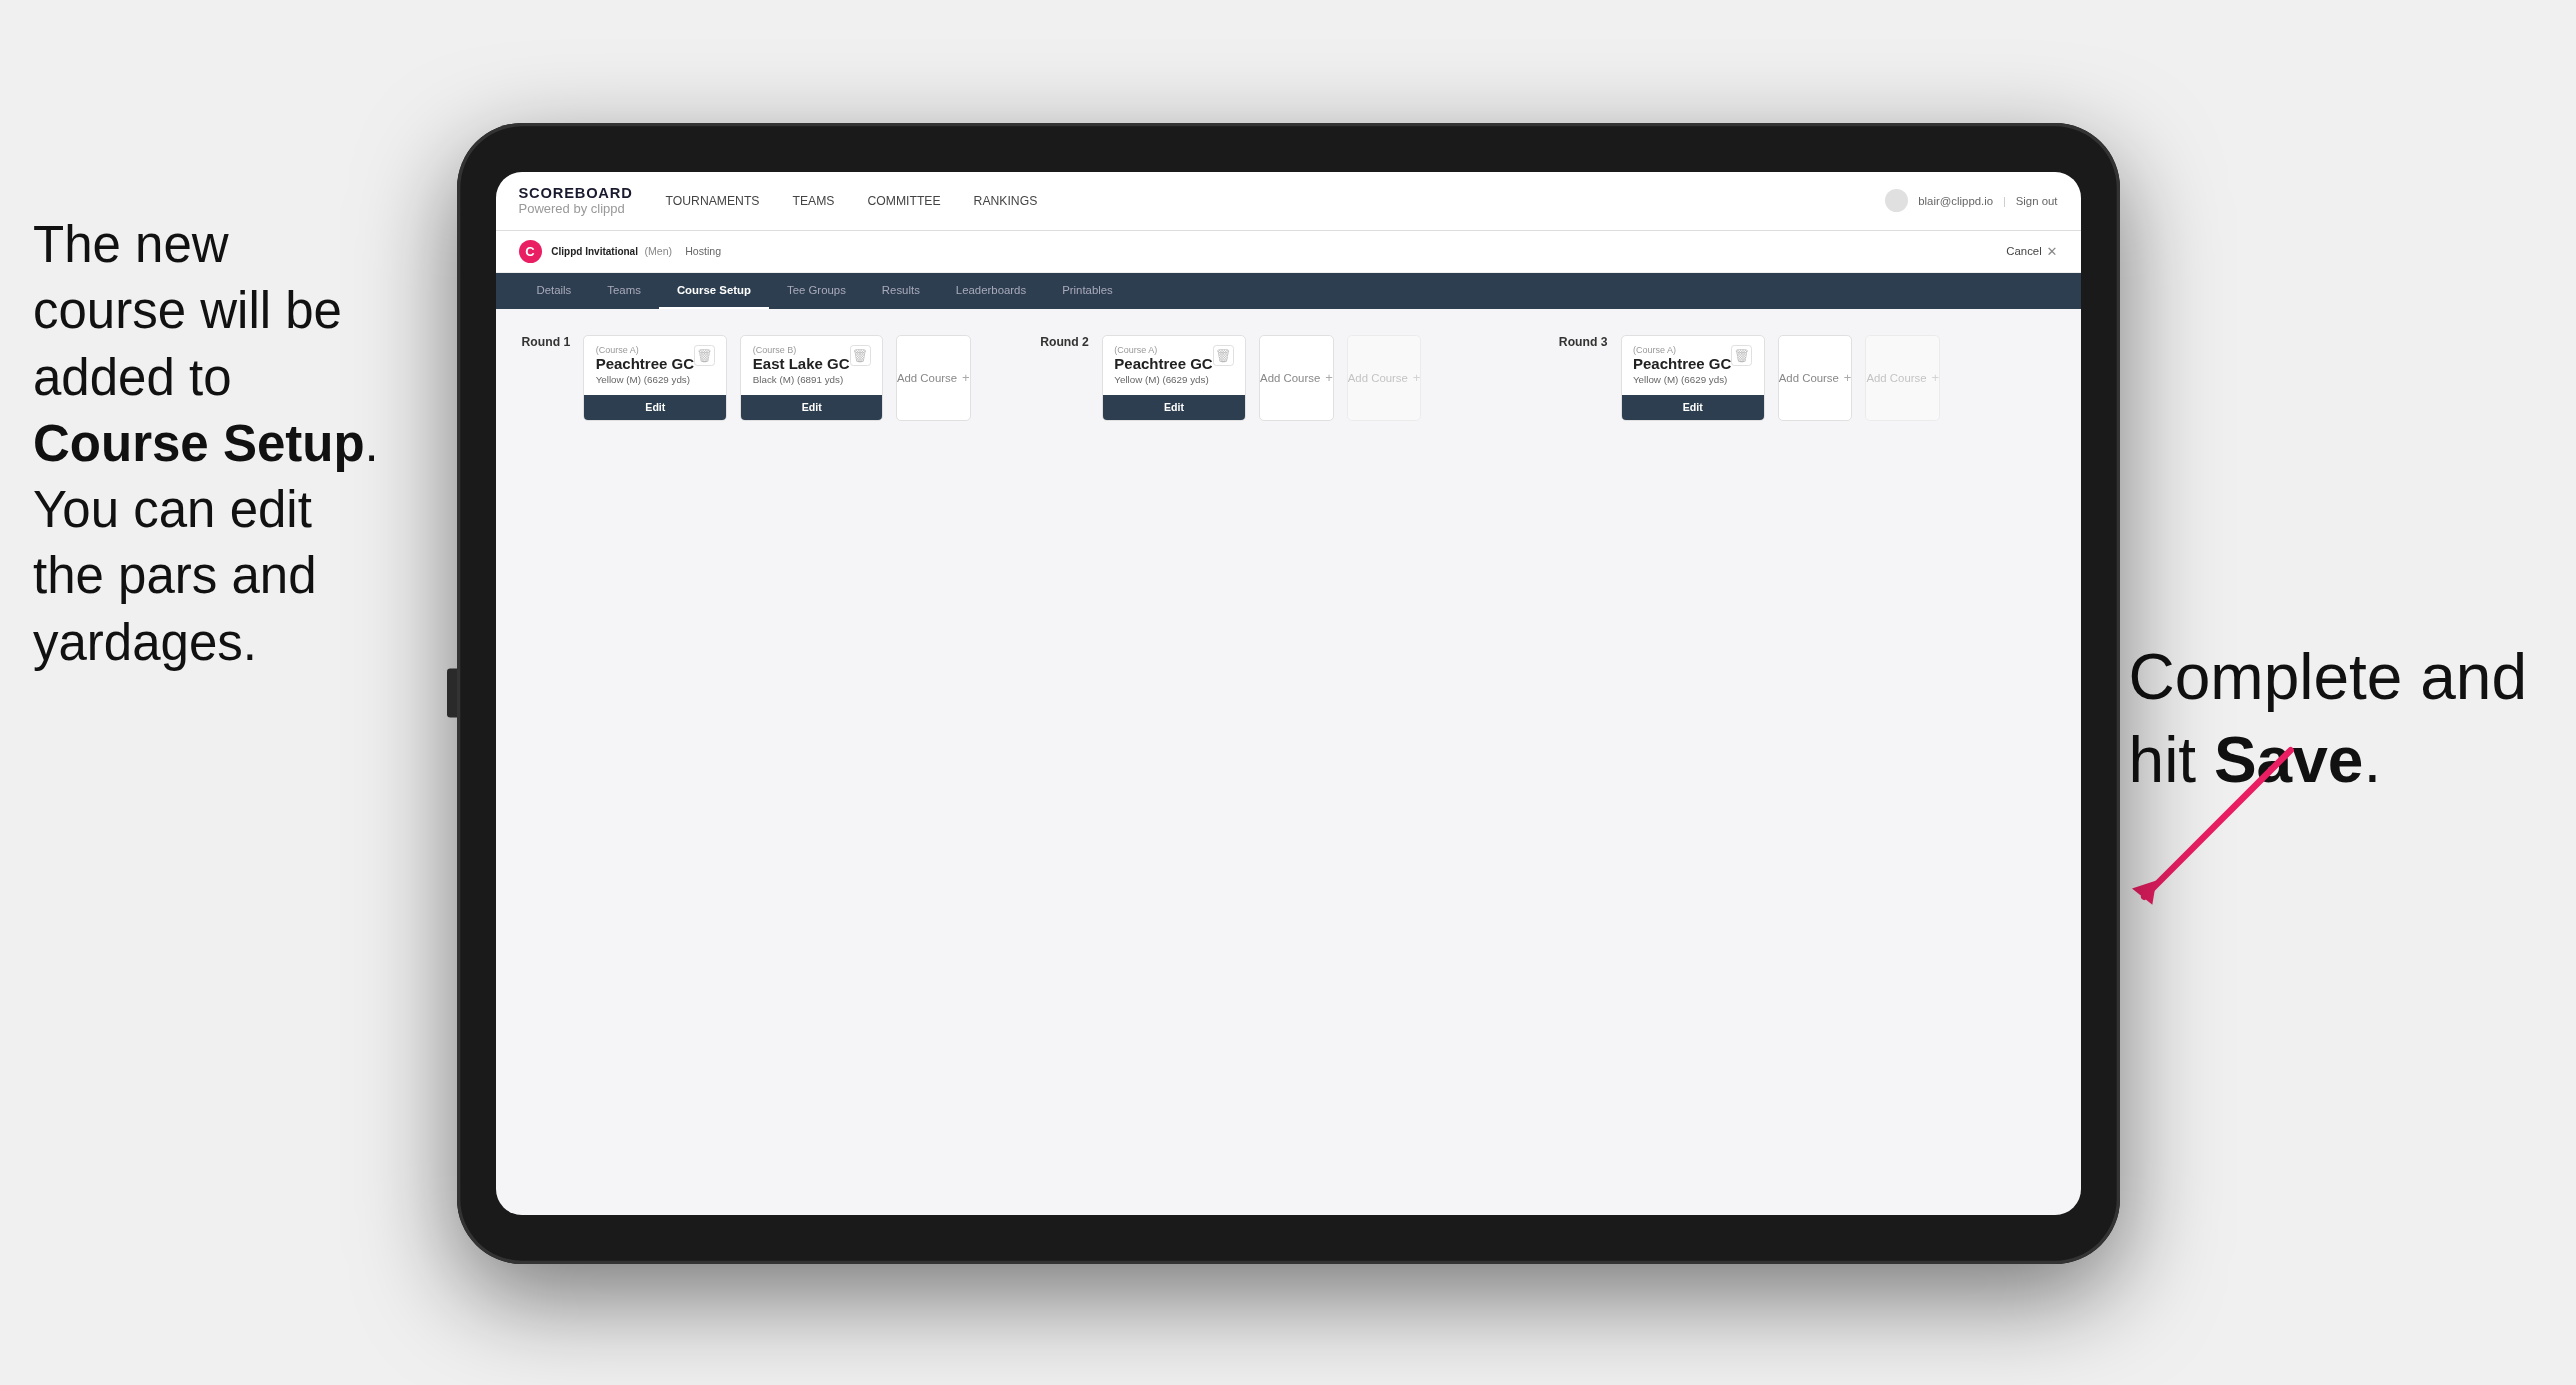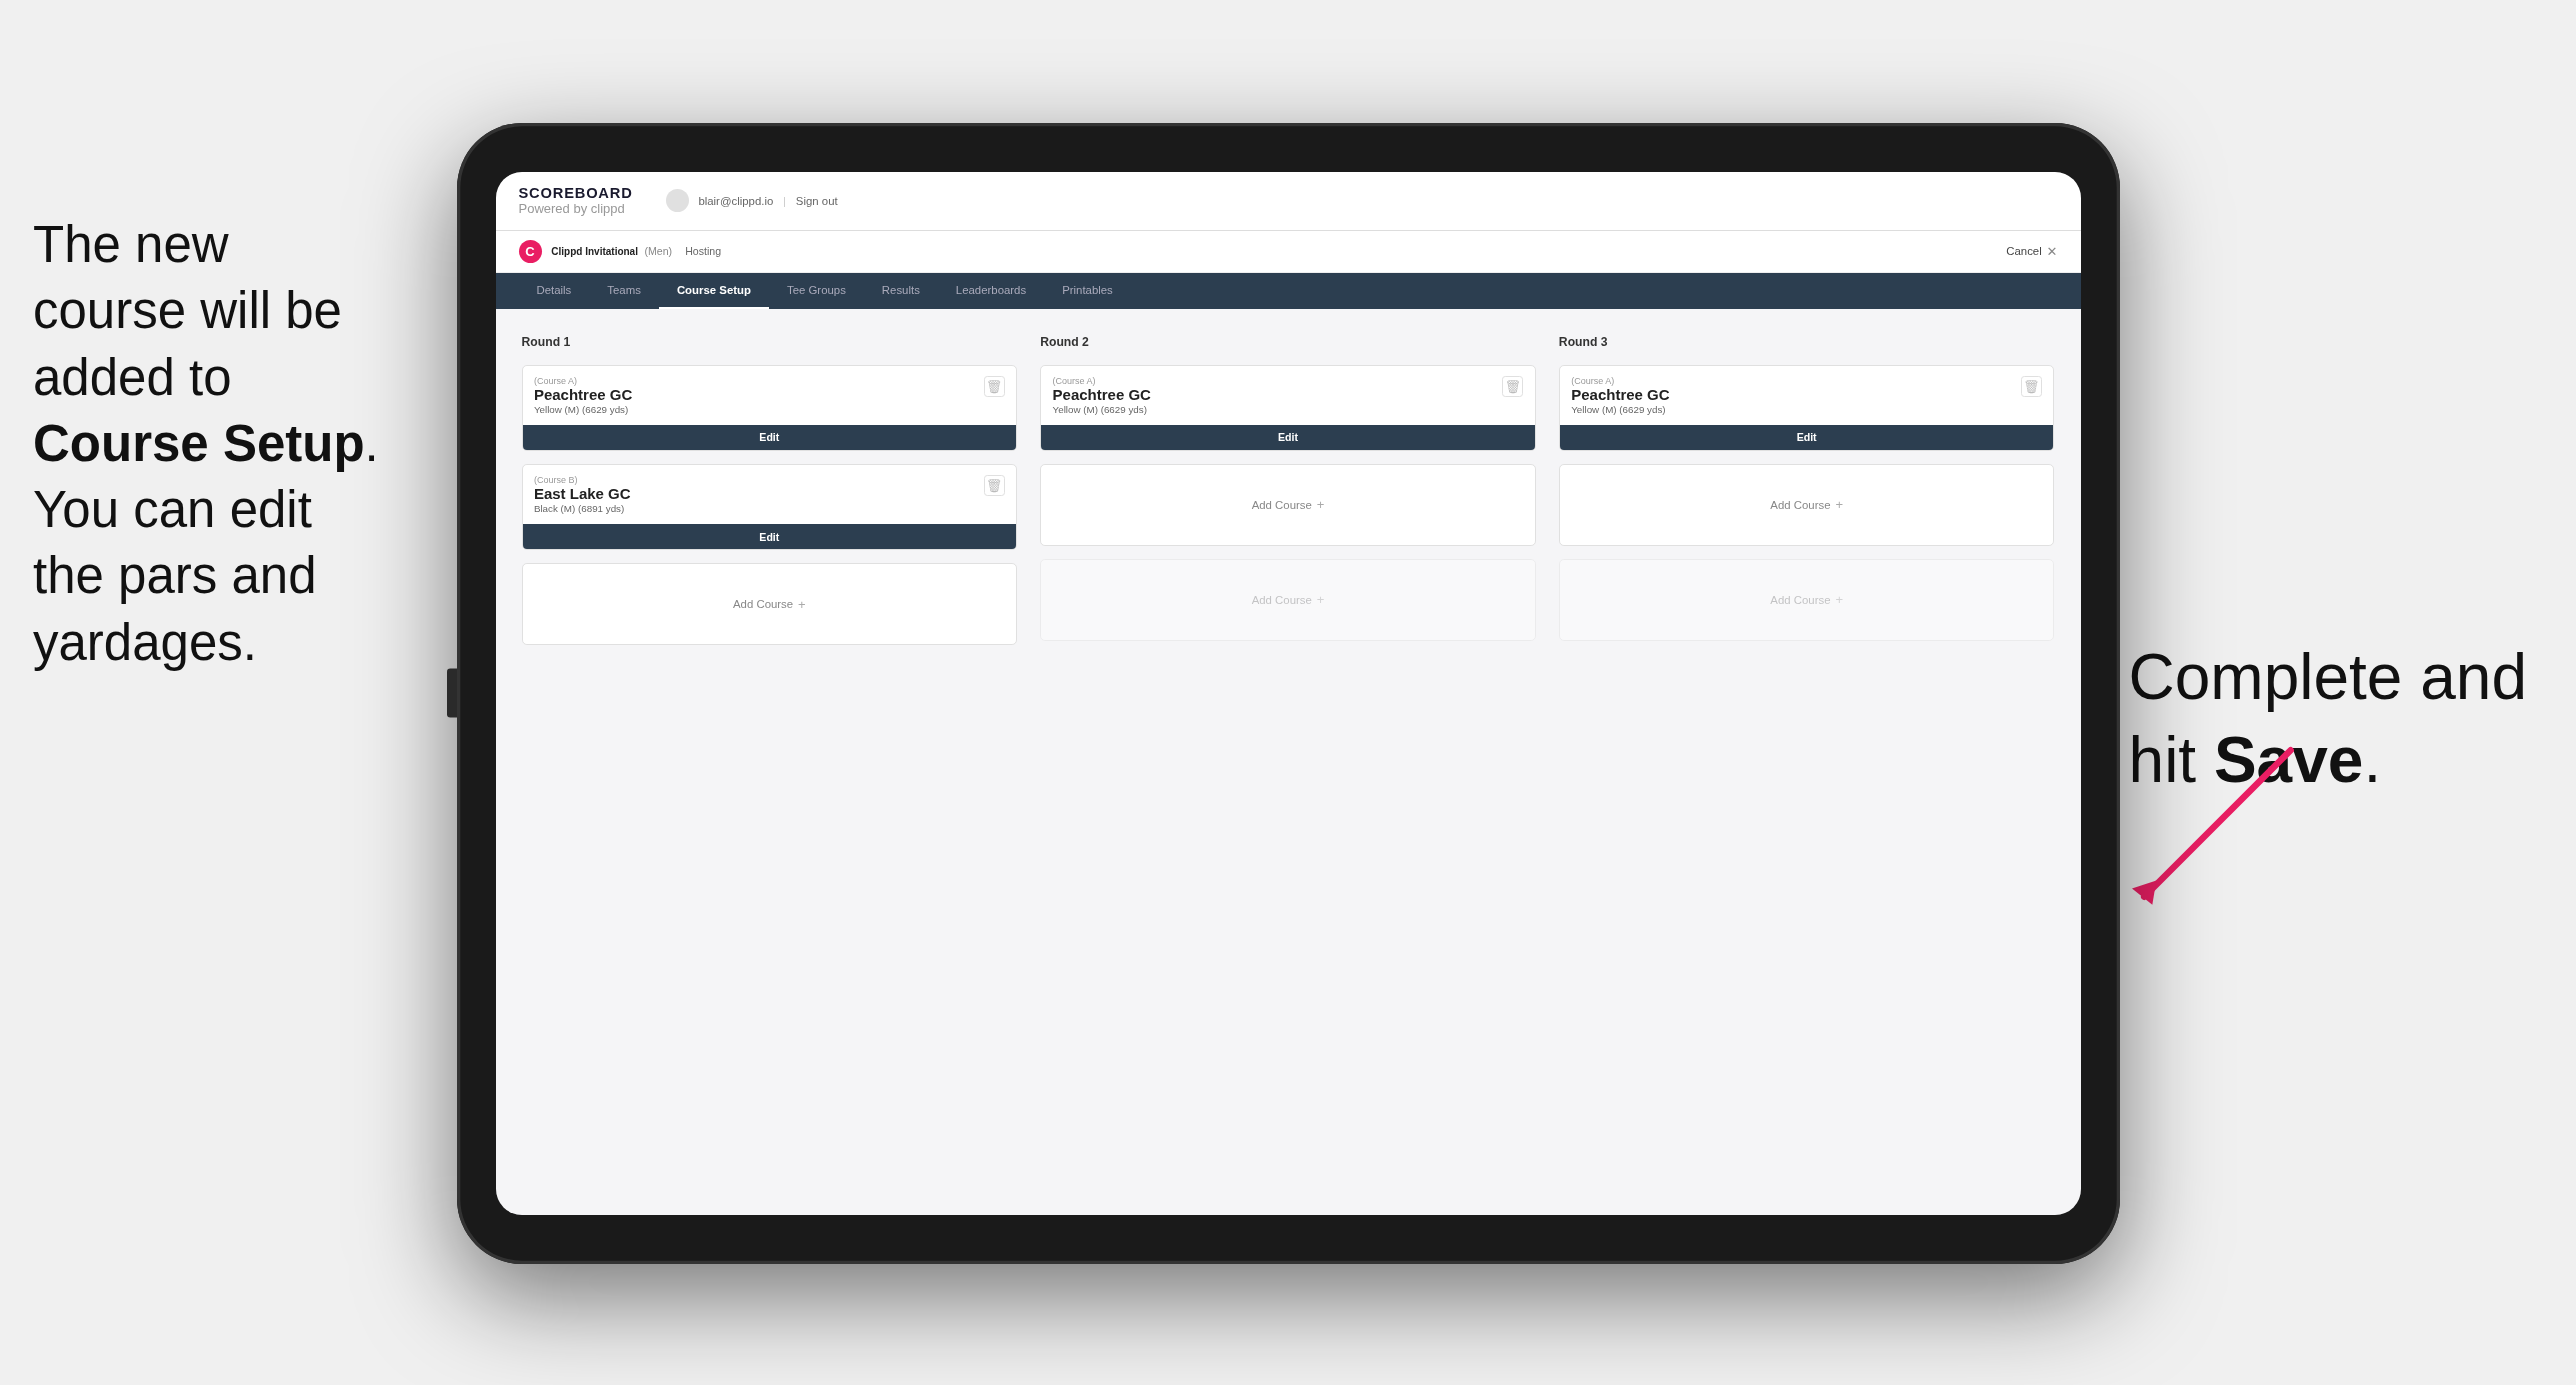--- a/index.html
+++ b/index.html
@@ -231,21 +231,21 @@
     }
 
     .rounds-grid {
       display: grid;
       grid-template-columns: 1fr 1fr 1fr;
       gap: 23px;
     }
 
     .round-column {
       display: flex;
-      flex-direction: column;
+      flex-direction: row;
       gap: 13px;
     }
 
     .round-title {
       font-size: 12.2px;
       font-weight: 600;
       color: #333;
       margin-bottom: 3.3px;
     }
 
@@ -370,20 +370,26 @@
 <div class="tablet-frame">
   <div class="side-button"></div>
 
   <div class="tablet-screen">
 
     <nav class="top-nav">
       <div class="scoreboard-logo">
         <span class="logo-title">SCOREBOARD</span>
         <span class="logo-sub">Powered by clippd</span>
       </div>
+      <div class="nav-links">
+        <a class="nav-link">TOURNAMENTS</a>
+        <a class="nav-link">TEAMS</a>
+        <a class="nav-link">COMMITTEE</a>
+        <a class="nav-link">RANKINGS</a>
+      </div>
       <div class="nav-user">
         <div class="user-avatar"></div>
         <span>blair@clippd.io</span>
         <span class="separator">|</span>
         <span class="sign-out">Sign out</span>
       </div>
     </nav>
 
     <div class="tournament-bar">
       <div class="clippd-c">C</div>

